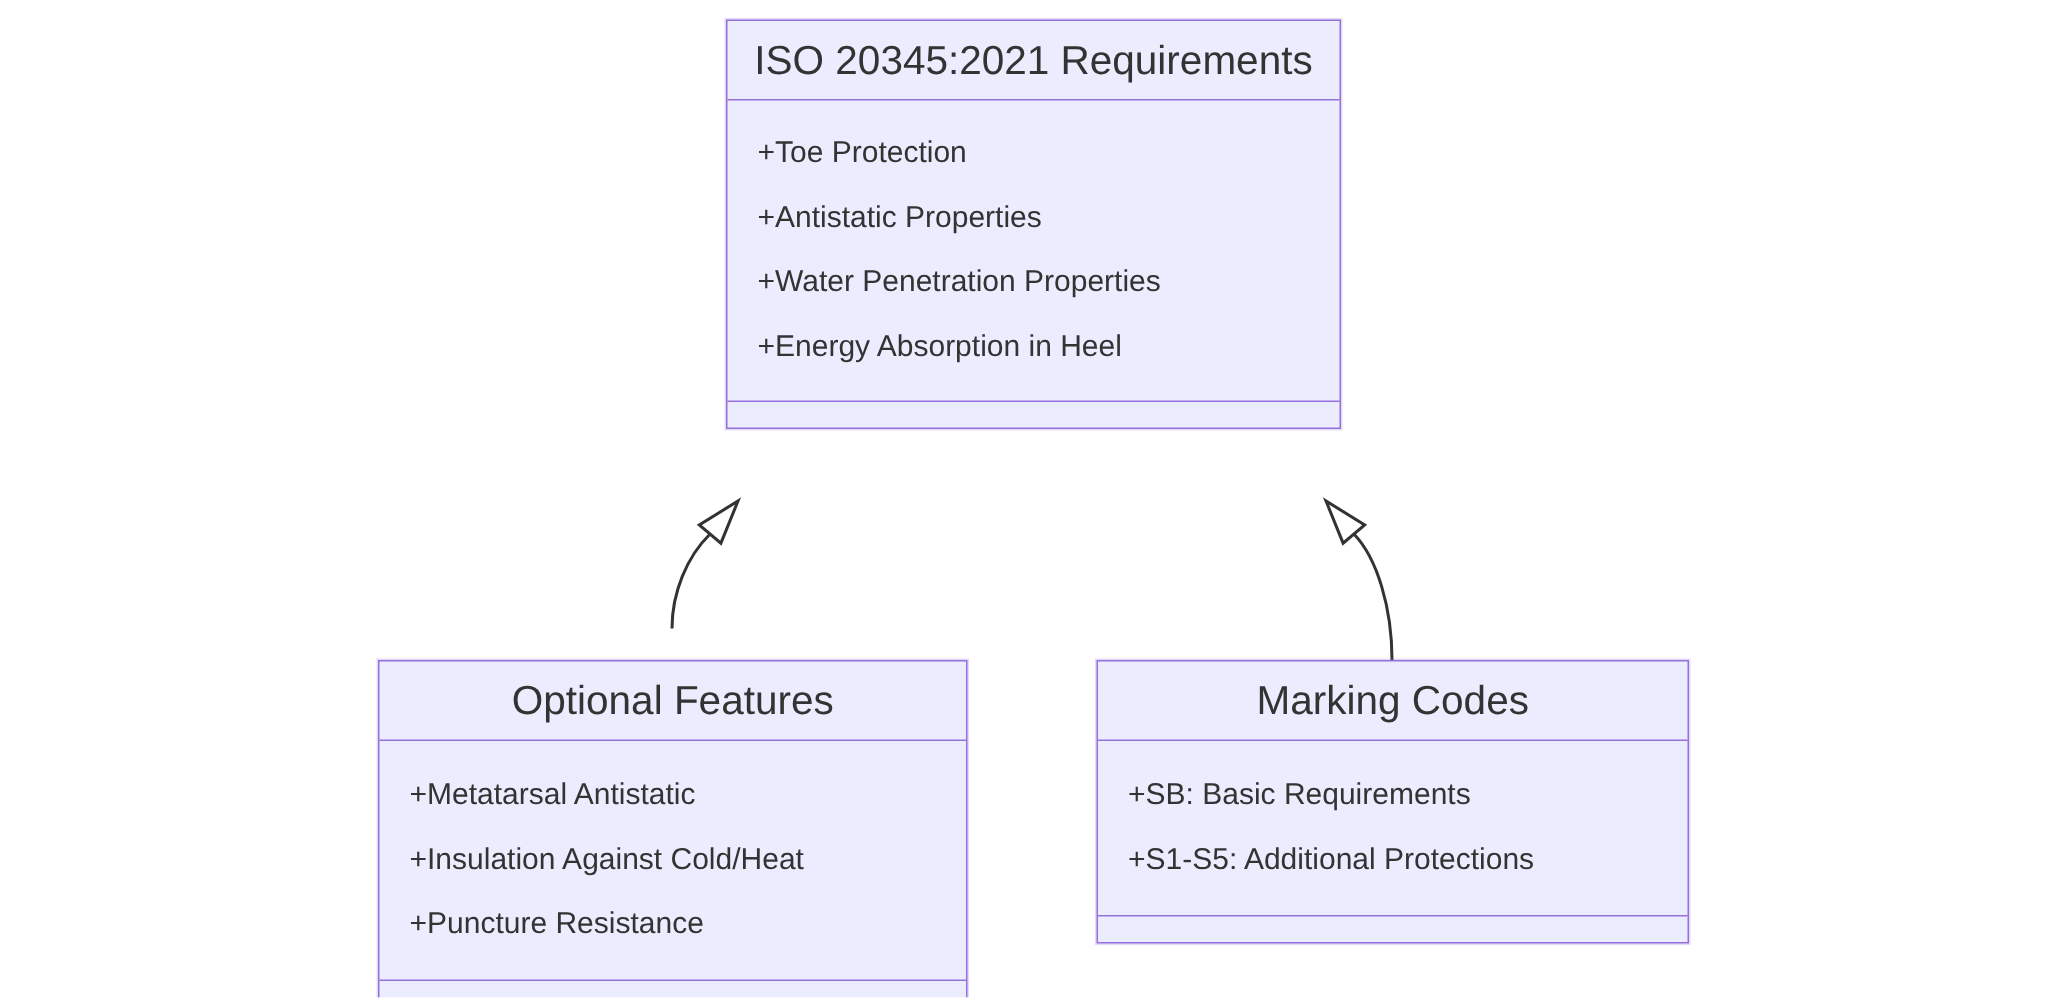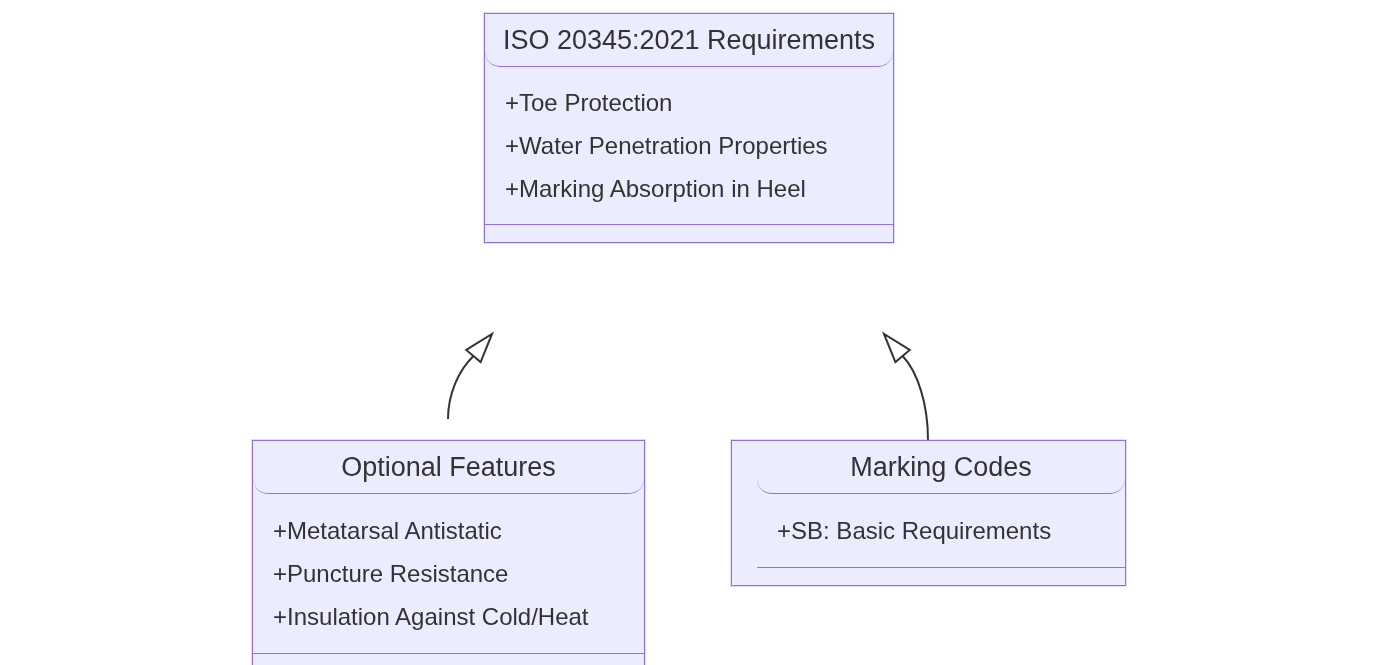--- a/index.html
+++ b/index.html
@@ -19,39 +19,38 @@
     border: 1.5px solid #9370DB;
     box-shadow: 0 0 0 1px rgba(147,112,219,0.25);
   }
   .class-title {
     height: 53px;
     line-height: 53px;
     text-align: center;
     font-size: 27px;
     border-bottom: 1.5px solid #9370DB;
     white-space: nowrap;
-    border-radius: 15px;
   }
   .class-members {
     padding: 14px 0;
   }
   .class-member {
     height: 43px;
     line-height: 43px;
     padding-left: 20px;
-    font-size: 24px;
+    font-size: 20px;
     white-space: nowrap;
   }
   .class-methods {
     height: 18px;
     border-top: 1.5px solid #9370DB;
   }
   #box-requirements { left: 484px; top: 13px;  width: 410px; }
   #box-optional     { left: 252px; top: 440px; width: 393px; }
-  #box-marking      { left: 731px; top: 440px; width: 395px; padding-left: 25px; }
+  #box-marking      { left: 731px; top: 440px; width: 395px; }
   #box-optional .class-members, #box-marking .class-members { padding: 15px 0; }
   .edges {
     position: absolute;
     left: 0; top: 0;
     width: 1379px; height: 665px;
     pointer-events: none;
   }
 </style>
 </head>
 <body>
@@ -66,37 +65,39 @@
     <g>
       <path d="M 928 440 C 928 405 918 372 902.6 356" fill="none" stroke="#333333" stroke-width="2"></path>
       <polygon points="884,334 895.4,362.1 909.8,349.9" fill="#ffffff" stroke="#333333" stroke-width="2" stroke-linejoin="miter"></polygon>
     </g>
   </svg>
 
   <div class="class-box" id="box-requirements">
     <div class="class-title">ISO 20345:2021 Requirements</div>
     <div class="class-members">
       <div class="class-member">+Toe Protection</div>
+      <div class="class-member">+Antistatic Properties</div>
       <div class="class-member">+Water Penetration Properties</div>
-      <div class="class-member">+Marking Absorption in Heel</div>
+      <div class="class-member">+Energy Absorption in Heel</div>
     </div>
     <div class="class-methods"></div>
   </div>
 
   <div class="class-box" id="box-optional">
     <div class="class-title">Optional Features</div>
     <div class="class-members">
       <div class="class-member">+Metatarsal Antistatic</div>
+      <div class="class-member">+Insulation Against Cold/Heat</div>
       <div class="class-member">+Puncture Resistance</div>
-      <div class="class-member">+Insulation Against Cold/Heat</div>
     </div>
     <div class="class-methods"></div>
   </div>
 
   <div class="class-box" id="box-marking">
     <div class="class-title">Marking Codes</div>
     <div class="class-members">
       <div class="class-member">+SB: Basic Requirements</div>
+      <div class="class-member">+S1-S5: Additional Protections</div>
     </div>
     <div class="class-methods"></div>
   </div>
 
 </div>
 
 </body></html>

